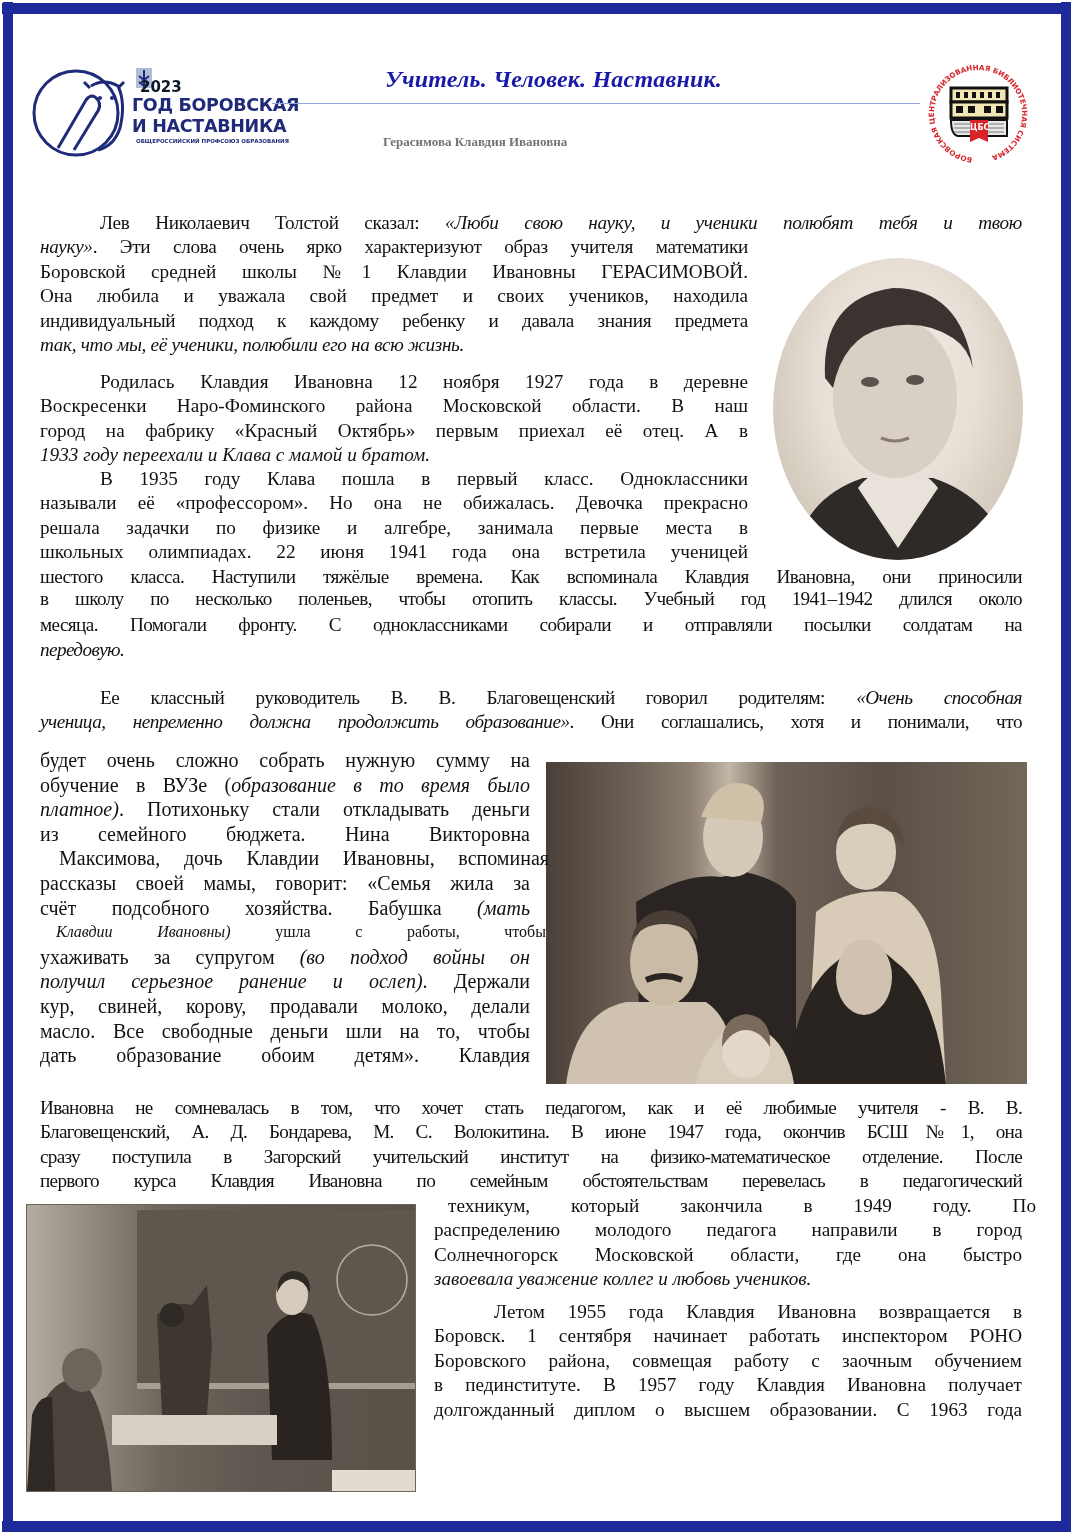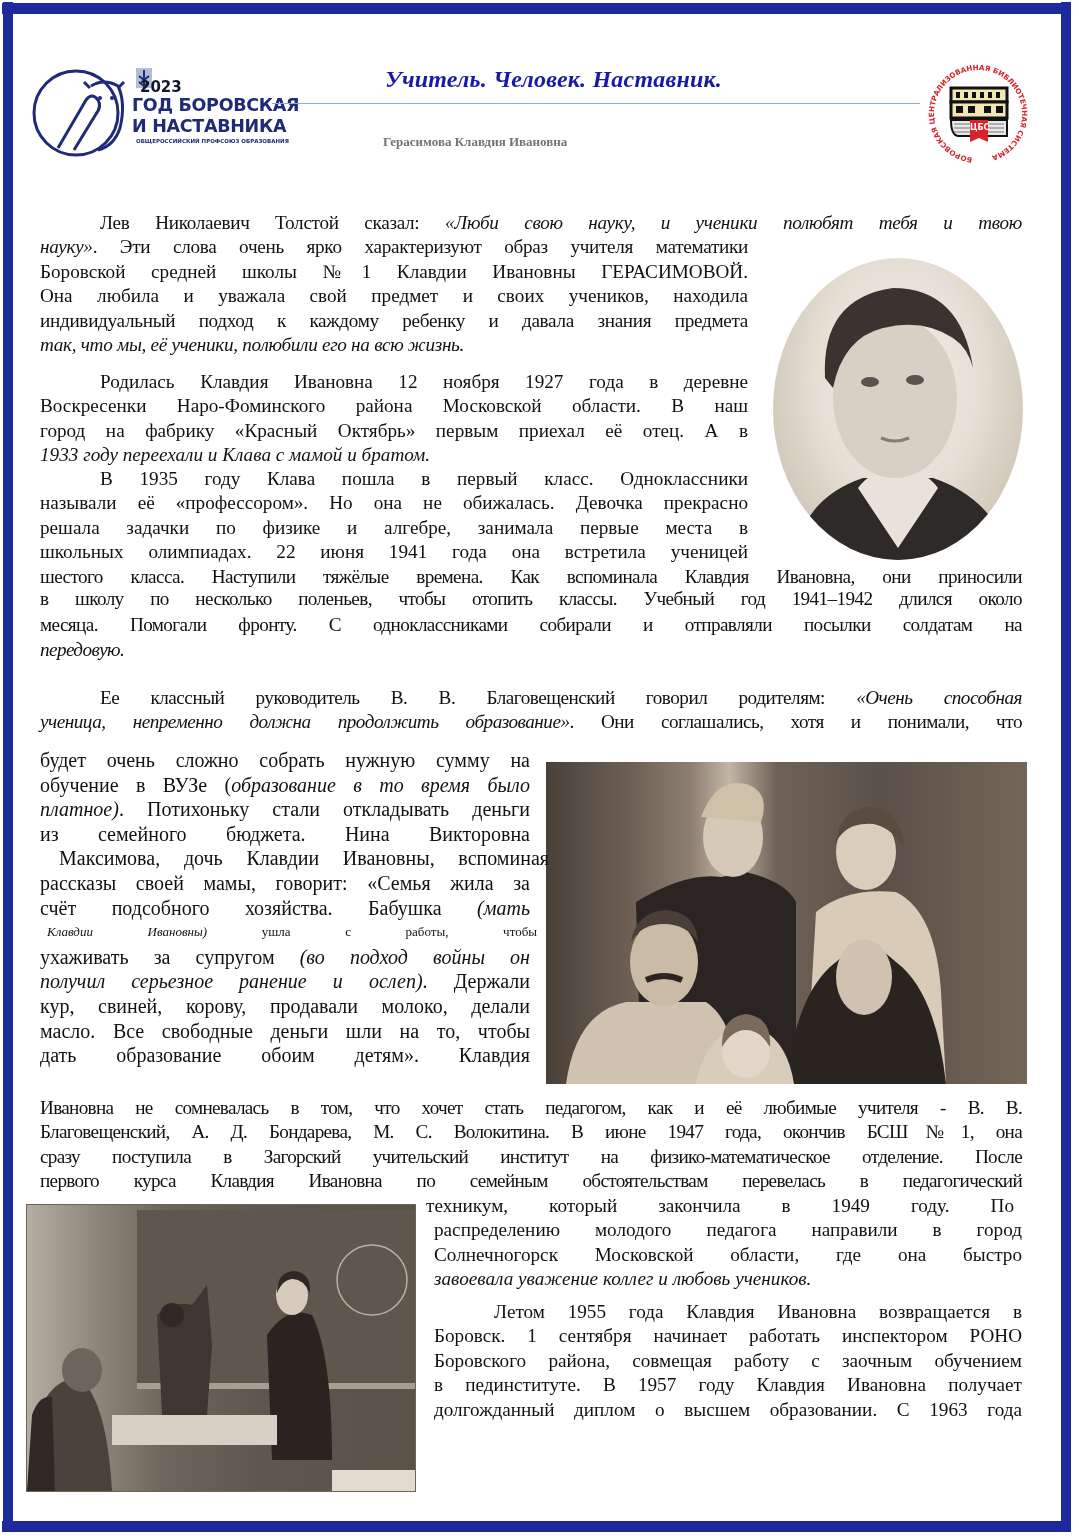--- a/index.html
+++ b/index.html
@@ -210,31 +210,31 @@
 <div class="txt" id="p4" style="left:40px; top:686px; width:982px;">
     <div class="line" style="position: absolute; left: 0px; top: 0px; width: 922px; padding-left: 60px; letter-spacing: -0.5px;"><span>Ее классный руководитель В. В. Благовещенский говорил родителям: </span><i>«Очень способная</i></div>
     <div class="line" style="position: absolute; left: 0px; top: 24.4px; width: 982px; letter-spacing: -0.5px;"><i>ученица, непременно должна продолжить образование»</i><span>. Они соглашались, хотя и понимали, что</span></div>
     <div class="line" style="position: absolute; left: 0px; top: 62px; width: 490px; font-size: 20px;"><span>будет очень сложно собрать нужную сумму на</span></div>
     <div class="line" style="position: absolute; left: 0px; top: 86.6px; width: 490px; font-size: 20px;"><span>обучение в ВУЗе (</span><i>образование в то время было</i></div>
     <div class="line" style="position: absolute; left: 0px; top: 111.2px; width: 490px; font-size: 20px;"><i>платное)</i><span>. Потихоньку стали откладывать деньги</span></div>
     <div class="line" style="position: absolute; left: 0px; top: 135.8px; width: 490px; font-size: 20px;"><span>из семейного бюджета. Нина Викторовна</span></div>
     <div class="line" style="position: absolute; left: 0px; top: 160.4px; width: 490px; font-size: 20px; margin-left: 19px;"><span>Максимова, дочь Клавдии Ивановны, вспоминая</span></div>
     <div class="line" style="position: absolute; left: 0px; top: 185px; width: 490px; font-size: 20px;"><span>рассказы своей мамы, говорит: «Семья жила за</span></div>
     <div class="line" style="position: absolute; left: 0px; top: 209.6px; width: 490px; font-size: 20px;"><span>счёт подсобного хозяйства. Бабушка </span><i>(мать</i></div>
-    <div class="line" style="position: absolute; left: 7px; top: 234.2px; width: 490px; font-size: 13px;"><i>Клавдии Ивановны)</i><span> ушла с работы, чтобы</span></div>
+    <div class="line" style="position: absolute; left: 16px; top: 234.2px; width: 490px; font-size: 16px;"><i>Клавдии Ивановны)</i><span> ушла с работы, чтобы</span></div>
     <div class="line" style="position: absolute; left: 0px; top: 258.8px; width: 490px; font-size: 20px;"><span>ухаживать за супругом </span><i>(во подход войны он</i></div>
     <div class="line" style="position: absolute; left: 0px; top: 283.4px; width: 490px; font-size: 20px;"><i>получил серьезное ранение и ослеп)</i><span>. Держали</span></div>
     <div class="line" style="position: absolute; left: 0px; top: 308px; width: 490px; font-size: 20px;"><span>кур, свиней, корову, продавали молоко, делали</span></div>
     <div class="line" style="position: absolute; left: 0px; top: 332.6px; width: 490px; font-size: 20px;"><span>масло. Все свободные деньги шли на то, чтобы</span></div>
     <div class="line" style="position: absolute; left: 0px; top: 357.2px; width: 490px; font-size: 20px;"><span>дать образование обоим детям». Клавдия</span></div>
     <div class="line" style="position: absolute; left: 0px; top: 410px; width: 982px; letter-spacing: -0.7px;"><span>Ивановна не сомневалась в том, что хочет стать педагогом,  как и её любимые учителя -  В. В.</span></div>
     <div class="line" style="position: absolute; left: 0px; top: 434.4px; width: 982px; letter-spacing: -0.7px;"><span>Благовещенский, А. Д. Бондарева, М. С. Волокитина.  В июне 1947 года, окончив БСШ№1, она</span></div>
     <div class="line" style="position: absolute; left: 0px; top: 458.8px; width: 982px; letter-spacing: -0.7px;"><span>сразу  поступила в Загорский учительский институт на физико-математическое отделение. После</span></div>
     <div class="line" style="position: absolute; left: 0px; top: 483.2px; width: 982px; letter-spacing: -0.7px;"><span>первого курса Клавдия Ивановна по семейным обстоятельствам перевелась в педагогический</span></div>
-    <div class="line" style="position: absolute; left: 386px; top: 508px; width: 588px;"><span>техникум, который закончила в 1949 году. По</span></div>
+    <div class="line" style="position: absolute; left: 408px; top: 508px; width: 588px;"><span>техникум, который закончила в 1949 году. По</span></div>
     <div class="line" style="position: absolute; left: 394px; top: 532.4px; width: 588px;"><span>распределению молодого педагога направили в город</span></div>
     <div class="line" style="position: absolute; left: 394px; top: 556.8px; width: 588px;"><span>Солнечногорск Московской области, где она быстро</span></div>
     <div class="line last" style="position: absolute; left: 394px; top: 581.2px; width: 588px;"><span>завоевала уважение коллег и любовь учеников.</span></div>
   </div>
 
 <div class="txt" id="p5" style="left:434px; top:1300px; width:588px;">
     <div class="line" style="position: absolute; left: 0px; top: 0px; width: 528px; padding-left: 60px;"><span>Летом 1955 года Клавдия Ивановна возвращается в</span></div>
     <div class="line" style="position: absolute; left: 0px; top: 24.4px; width: 588px;"><span>Боровск. 1 сентября начинает работать инспектором РОНО</span></div>
     <div class="line" style="position: absolute; left: 0px; top: 48.8px; width: 588px;"><span>Боровского района, совмещая работу с заочным обучением</span></div>
     <div class="line" style="position: absolute; left: 0px; top: 73.2px; width: 588px;"><span>в пединституте. В 1957 году Клавдия Ивановна получает</span></div>

